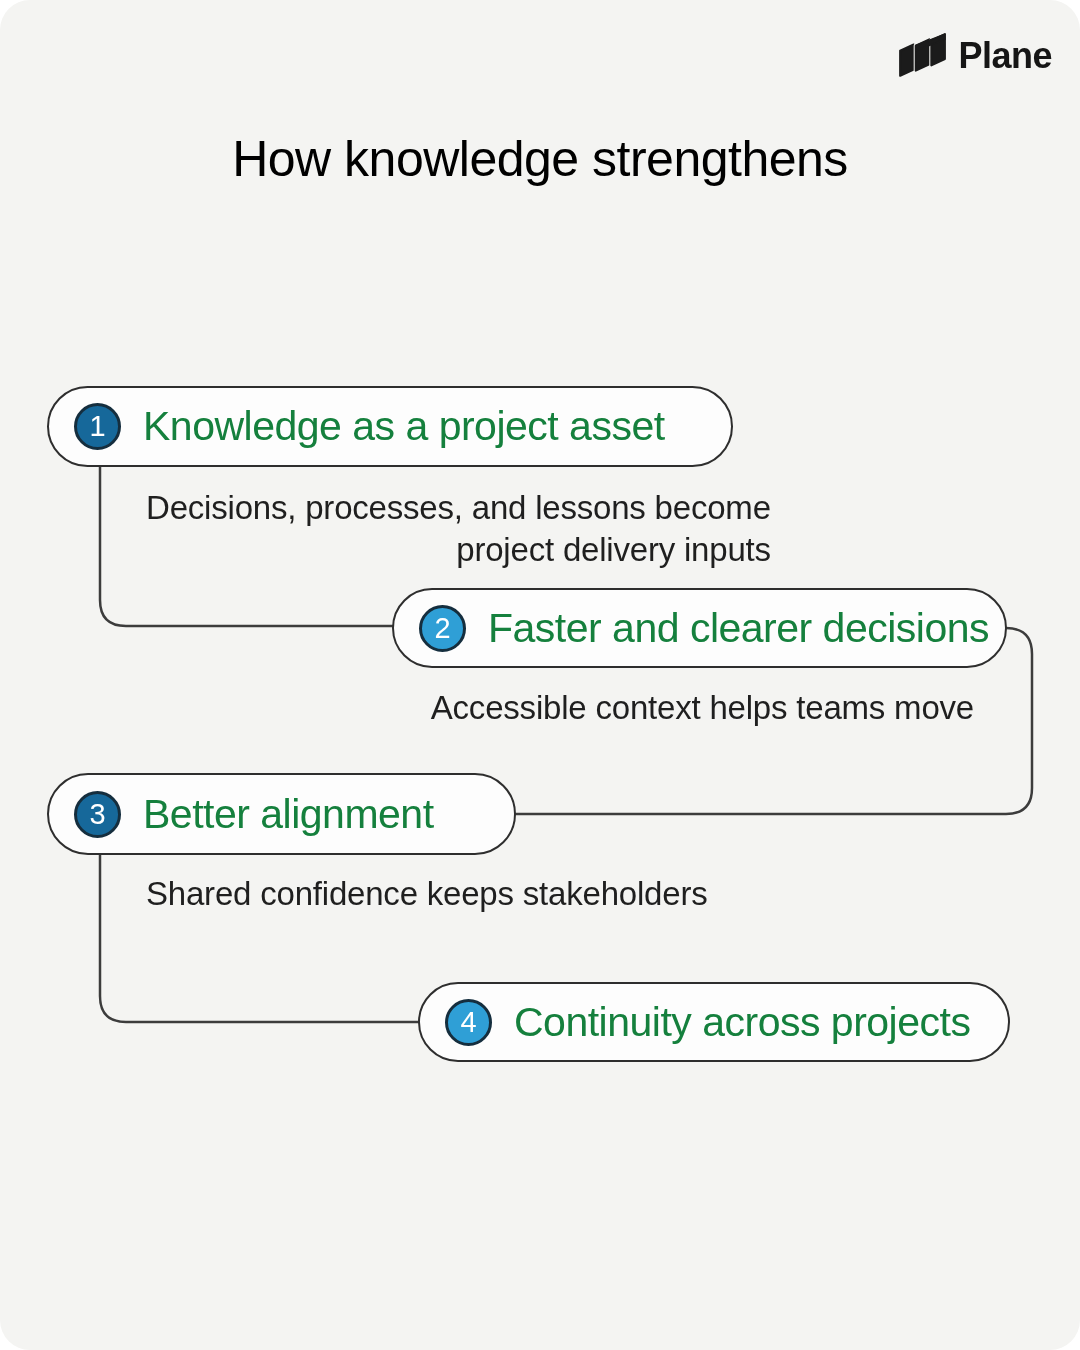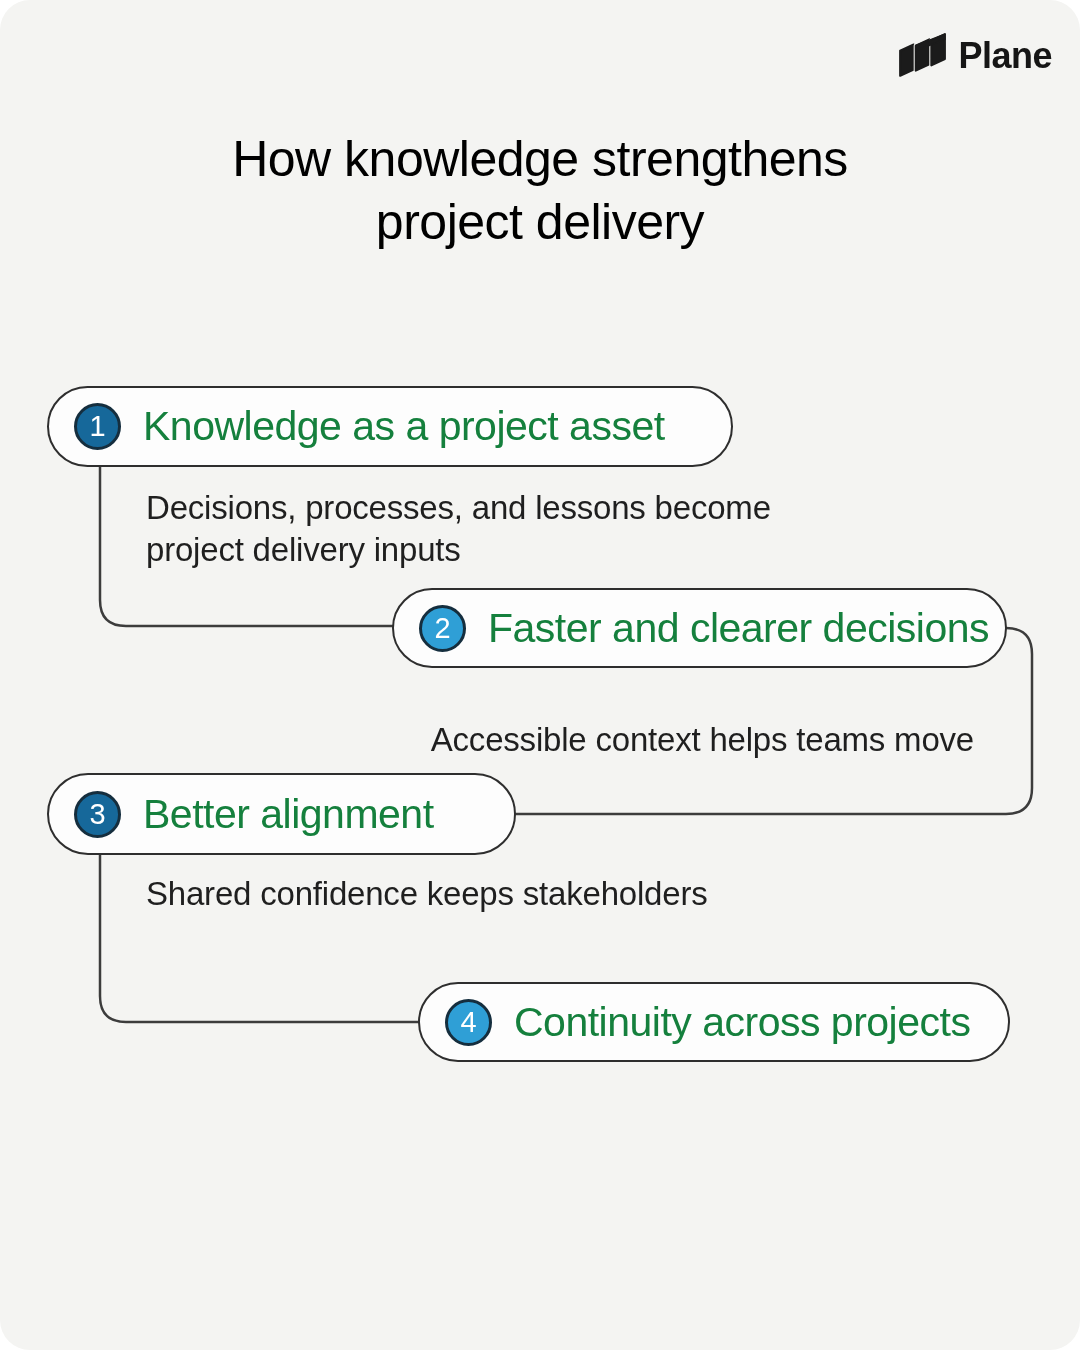--- a/index.html
+++ b/index.html
@@ -56,22 +56,23 @@
   .pill-label{
     margin-left:22px;
     font-size:41px;font-weight:500;color:#15803d;
     letter-spacing:-0.5px;white-space:nowrap;
   }
   
   .desc{
     position:absolute;z-index:2;
     font-size:33px;line-height:42px;font-weight:400;color:#1f1f1f;
     letter-spacing:-0.2px;
+    text-align:right;
   }
-  .desc.align-right{margin-top:32px;}
+  .desc.align-right{}
   
   .pill-1{left:47px;top:386px;width:686px;height:81px;}
   .desc-1{left:146px;top:487px;}
   .pill-2{left:392px;top:588px;width:615px;height:80px;}
   .desc-2{right:106px;top:687px;}
   .pill-3{left:47px;top:773px;width:469px;height:82px;}
   .desc-3{left:146px;top:873px;}
   .pill-4{left:418px;top:982px;width:592px;height:80px;}
   .desc-4{right:84px;top:1086px;}
 </style>
@@ -93,21 +94,20 @@
           <path d="M34 7 L47 1 L47 25 L34 31 Z" fill="#1b1b1b" stroke="#1b1b1b" stroke-width="2" stroke-linejoin="round"></path>
           <path d="M19 12 L47 1 L47 6 L19 17 Z" fill="#1b1b1b" stroke="#1b1b1b" stroke-width="1.5" stroke-linejoin="round"></path>
         </g>
       </svg>
     </span>
     <span class="brand-name">Plane</span>
   </div>
 
   <div class="page-title">
     <span>How knowledge strengthens</span><br>
-    <span>project delivery</span>
   </div>
 
   <svg class="connectors" width="1080" height="1350" viewBox="0 0 1080 1350">
     <path d="M100 458 V600 Q100 626 126 626 H400"></path>
     <path d="M1000 628 H1006 Q1032 628 1032 654 V788 Q1032 814 1006 814 H510"></path>
     <path d="M100 848 V996 Q100 1022 126 1022 H430"></path>
   </svg>
 
   <div class="pill pill-1">
     <div class="badge" style="background-color: rgb(22, 104, 154);">1</div>

